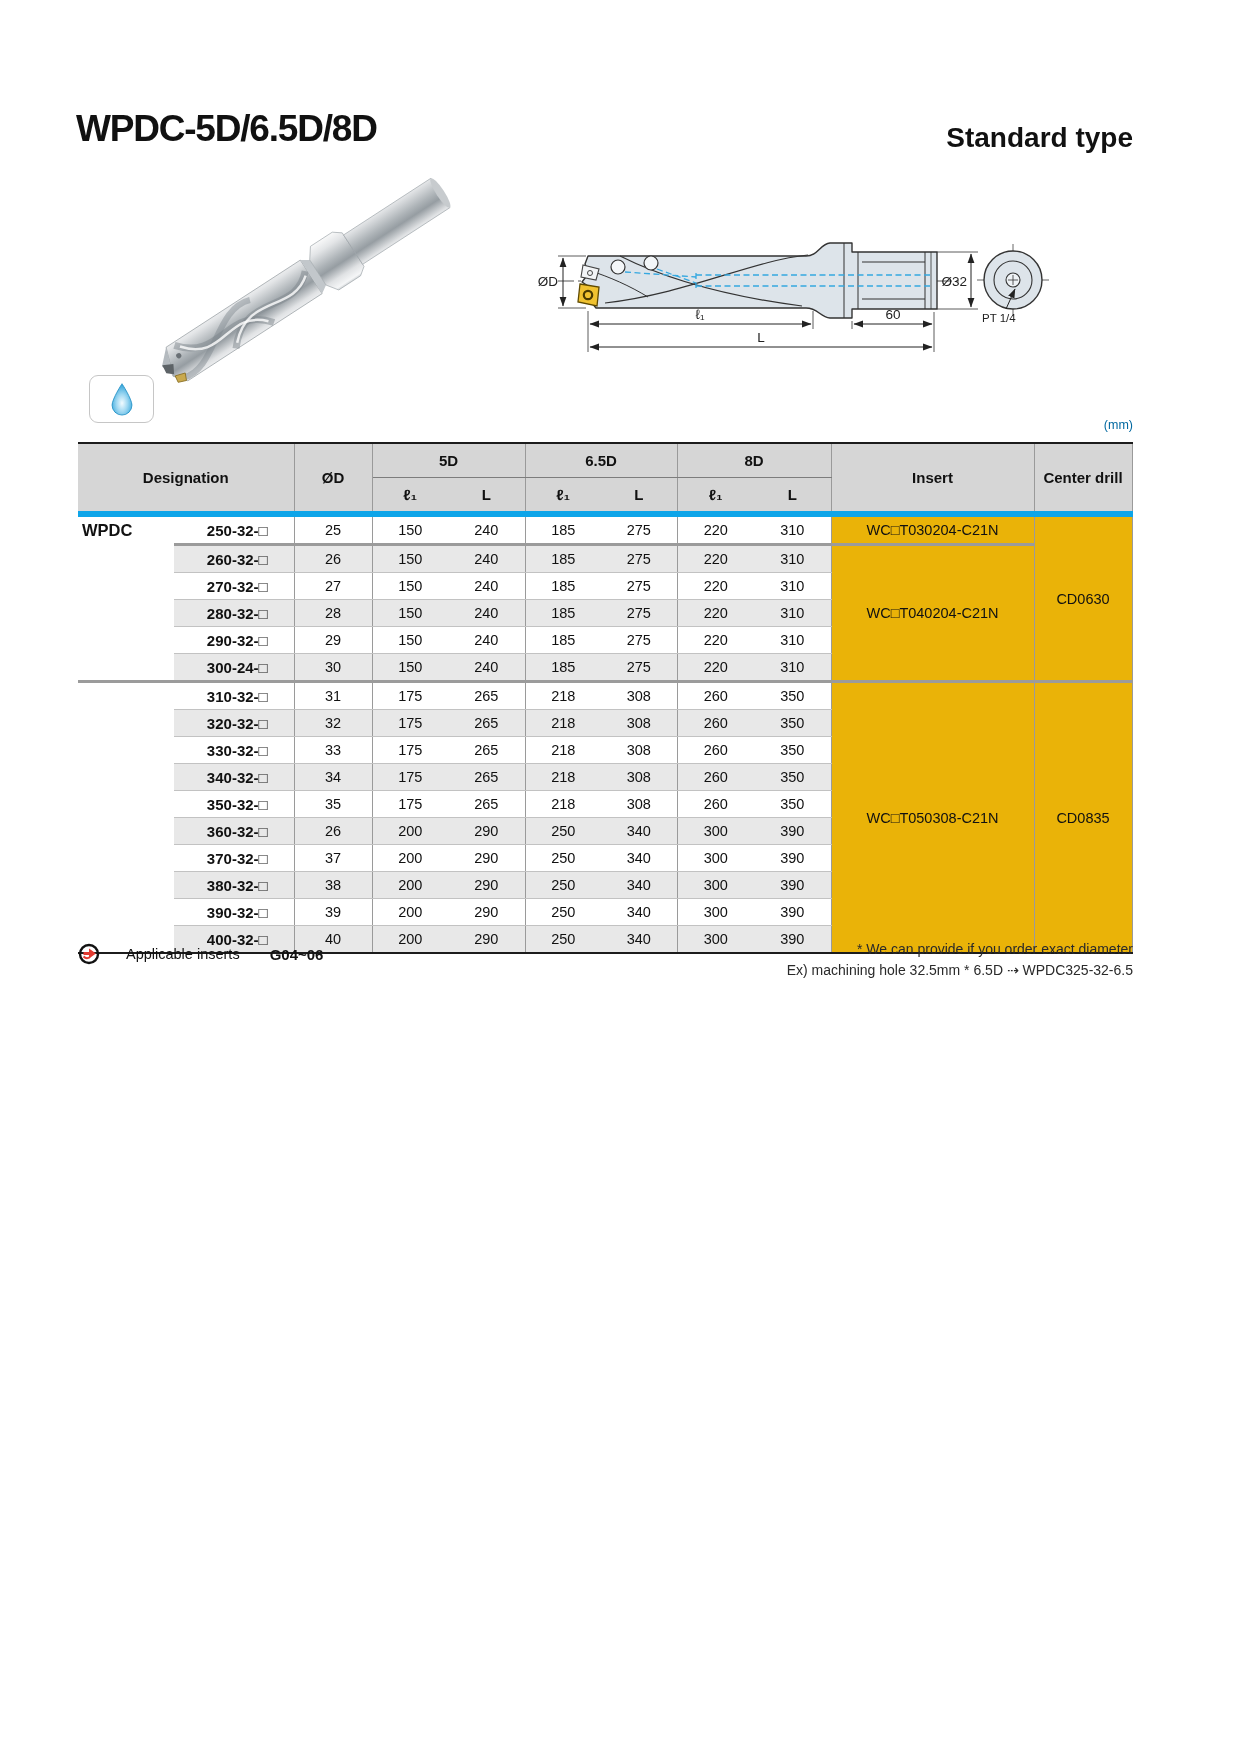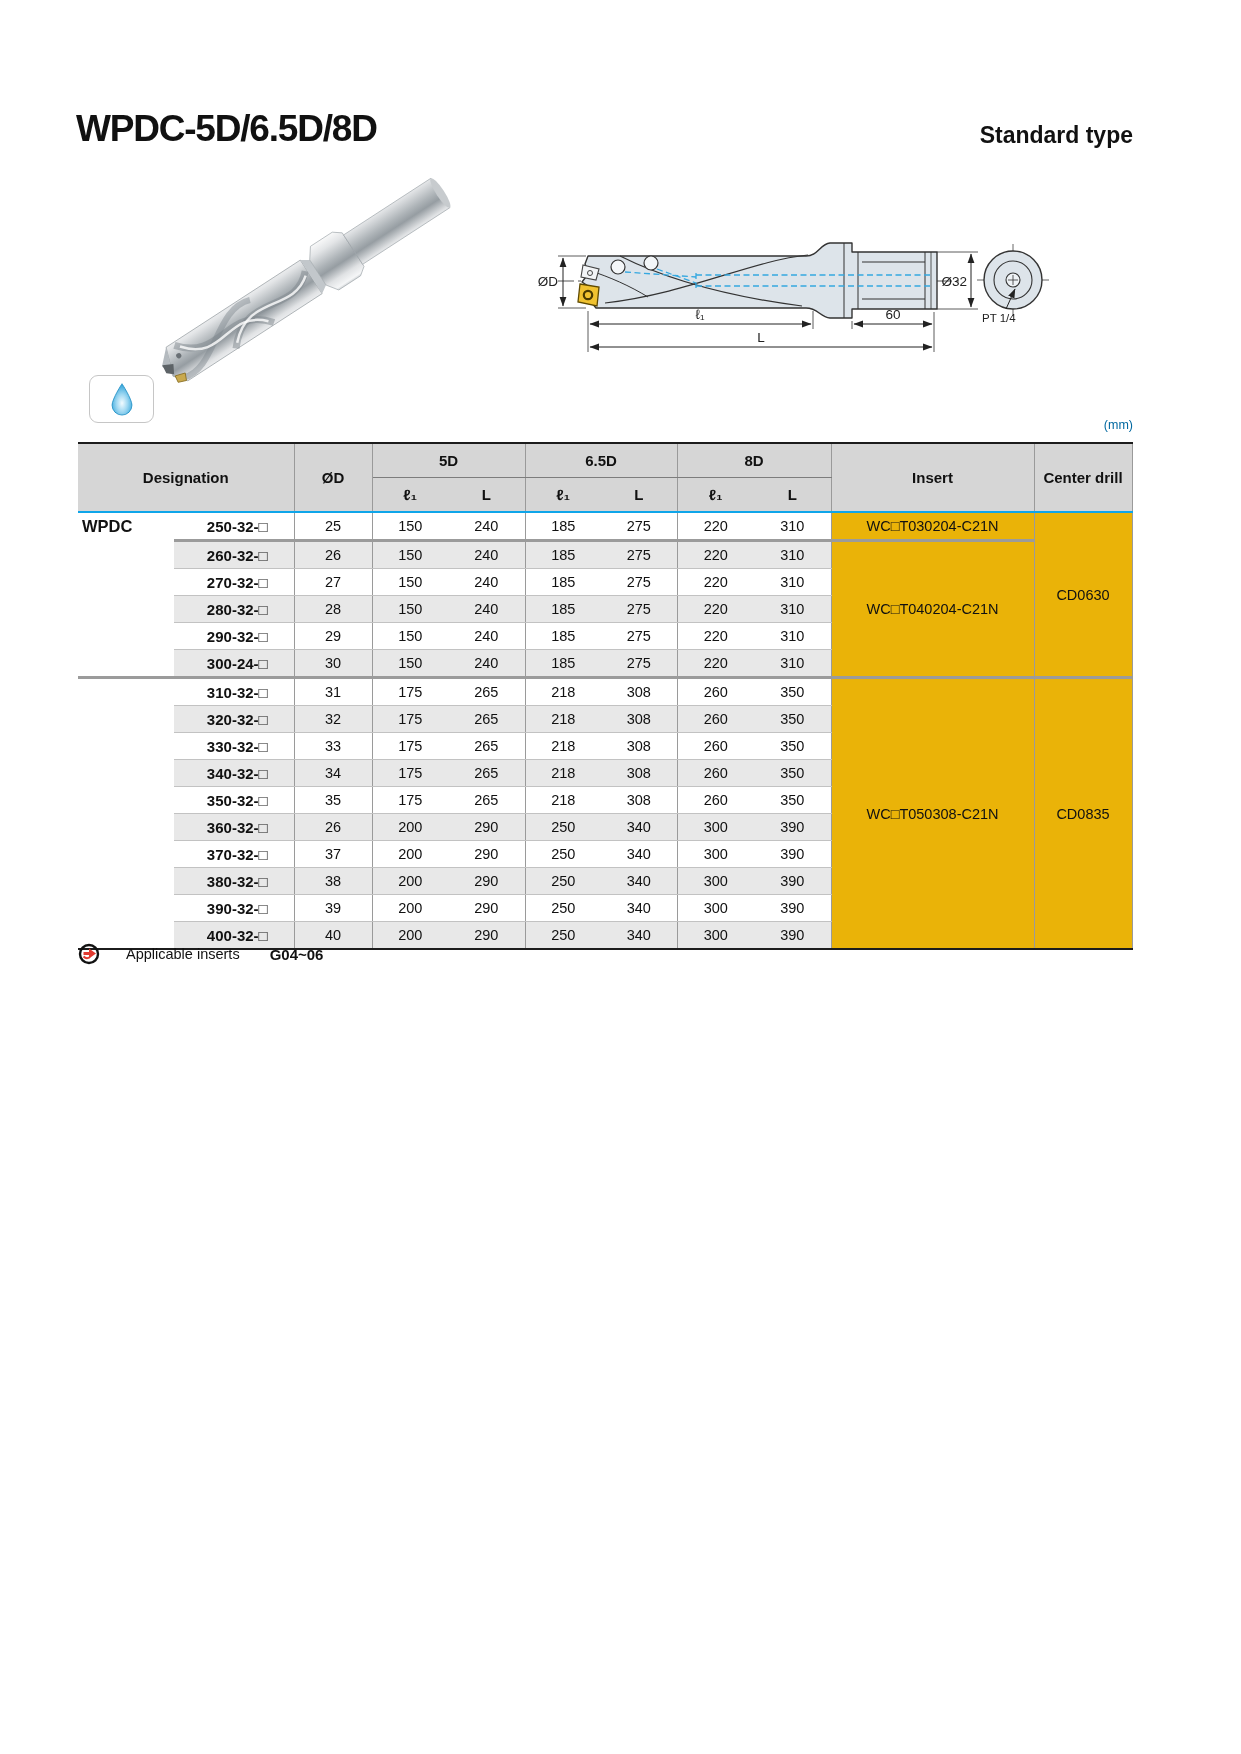--- a/index.html
+++ b/index.html
@@ -1,33 +1,33 @@
 <!DOCTYPE html>
 <html><head>
 <meta charset="utf-8">
 <style>
   html,body{margin:0;padding:0;background:#fff;}
   .page{position:relative;width:1241px;height:1368px;background:#fff;overflow:hidden;
         font-family:"Liberation Sans","DejaVu Sans",sans-serif;color:#111;}
   .abs{position:absolute;}
 
   .title{left:76px;top:108px;font-size:37px;font-weight:700;letter-spacing:-1.2px;}
-  .type-label{right:108px;top:122px;font-size:23px;font-weight:700;}
+  .type-label{right:108px;top:122px;font-size:28px;font-weight:700;}
 
   .coolant-box{left:89px;top:375px;width:63px;height:46px;background:#fff;border:1.5px solid #c6c6c6;
                border-radius:9px;display:flex;align-items:center;justify-content:center;}
 
   .unit-label{right:108px;top:418px;font-size:12.5px;color:#0369a1;}
 
   
   .table-wrap{left:78px;top:442px;}
   table{border-collapse:collapse;table-layout:fixed;width:1054px;
         border-top:2.5px solid #1c1c1c;border-bottom:2.5px solid #1c1c1c;}
   th,td{padding:0;margin:0;}
-  thead th{background:#d6d6d6;font-size:15px;font-weight:700;color:#111;border-bottom:2px solid #0ea5e9;}
+  thead th{background:#d6d6d6;font-size:15px;font-weight:700;color:#111;border-bottom:6px solid #0ea5e9;}
   thead th.group{border-bottom:1.5px solid #7d7d7d;}
   thead tr.r1 th{height:33px;}
   thead tr.r2 th{height:33px;}
   .vr{border-right:1px solid #9a9a9a;}
   tbody td{height:26px;font-size:14.5px;text-align:center;vertical-align:middle;background:#fff;}
   td.shade{background:#e8e8e8;}
   td.line{border-bottom:1px solid #c2c2c2;}
   td.grp{border-bottom:3px solid #9b9b9b;}
   td.desig{text-align:center;padding-left:7px;font-weight:700;font-size:15px;}
   td.prefix{text-align:left;padding-left:4px;font-weight:700;font-size:16.5px;}
@@ -388,14 +388,18 @@
     <svg width="22" height="22" viewBox="0 0 22 22">
       <circle cx="11" cy="11" r="9" fill="none" stroke="#111" stroke-width="2.4"></circle>
       <path d="M5.5,13.5 C7.5,15.5 10,15.5 12,14" stroke="#e23a30" stroke-width="2" fill="none"></path>
       <line x1="5.5" y1="10.5" x2="12" y2="10.5" stroke="#e23a30" stroke-width="3"></line>
       <polygon points="11,5.5 18,10.5 11,15.5" fill="#e23a30"></polygon>
     </svg>
     <span>Applicable inserts</span>
     <span class="val">G04~06</span>
   </div>
 
+  <div class="abs footer-right">
+    <div>* We can provide if you order exact diameter</div>
+    <div>Ex) machining hole 32.5mm * 6.5D ⇢ WPDC325-32-6.5</div>
+  </div>
 
 </div>
 
 </body></html>

